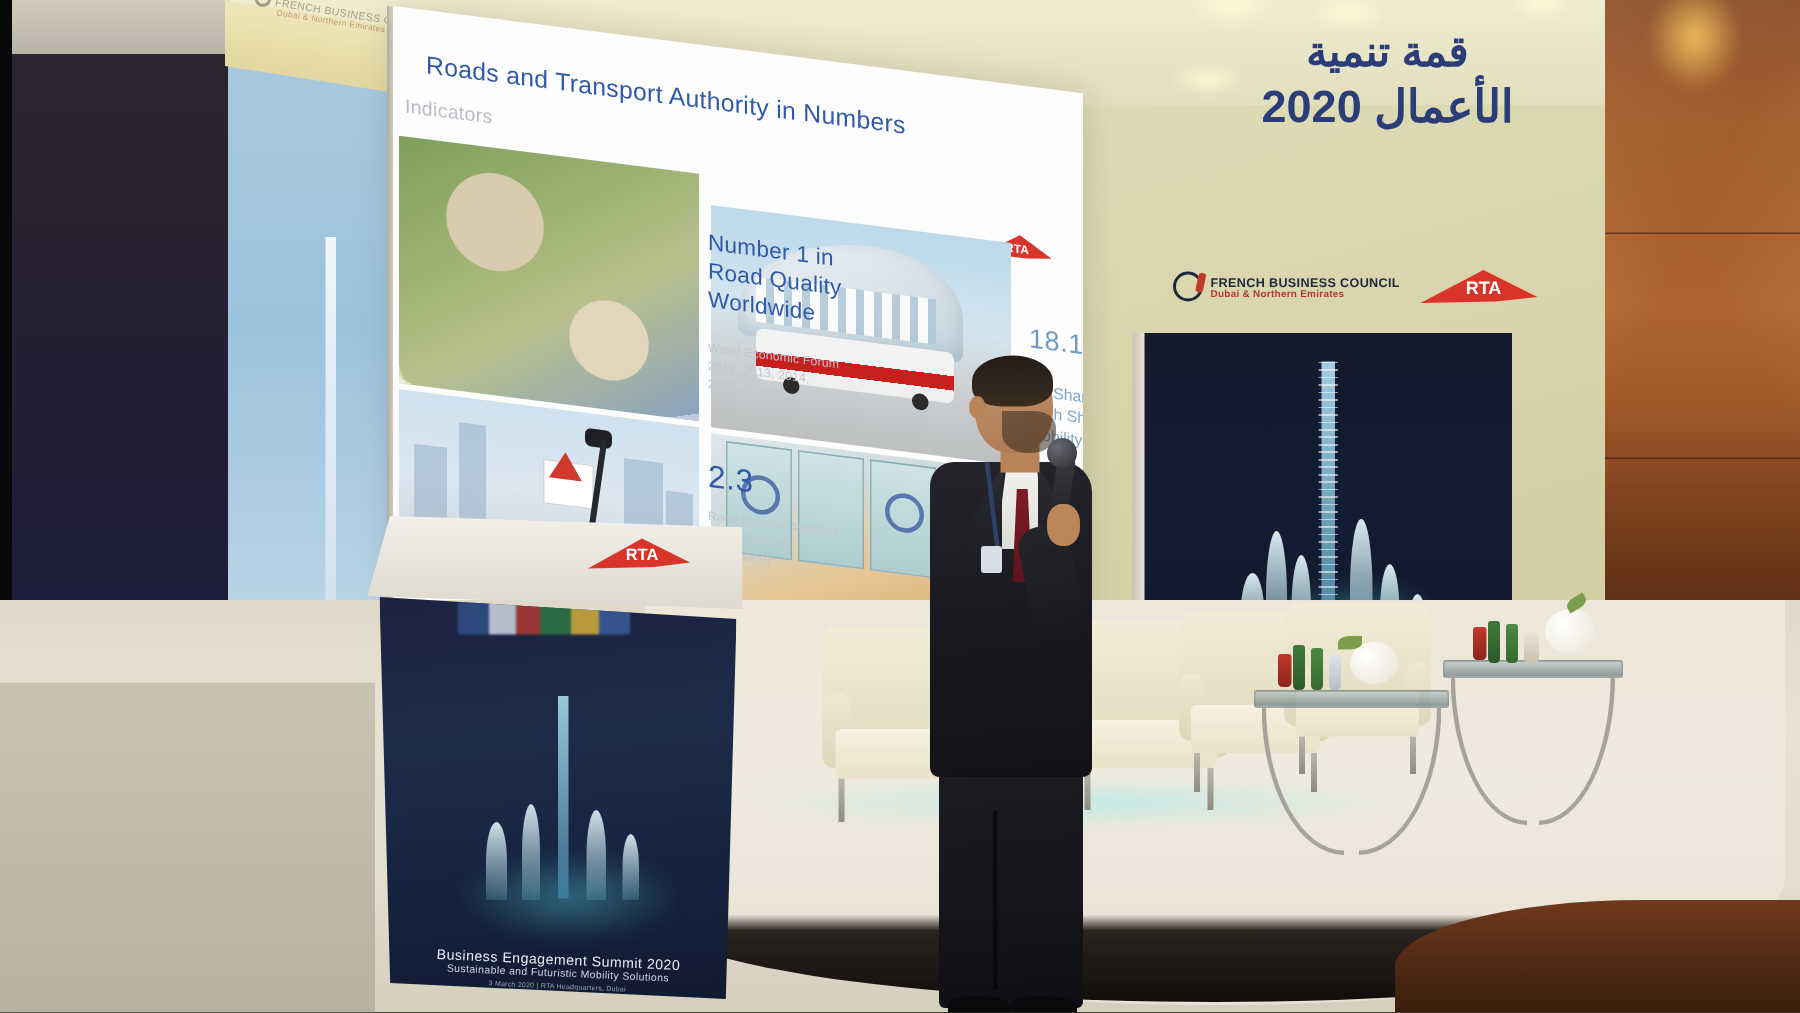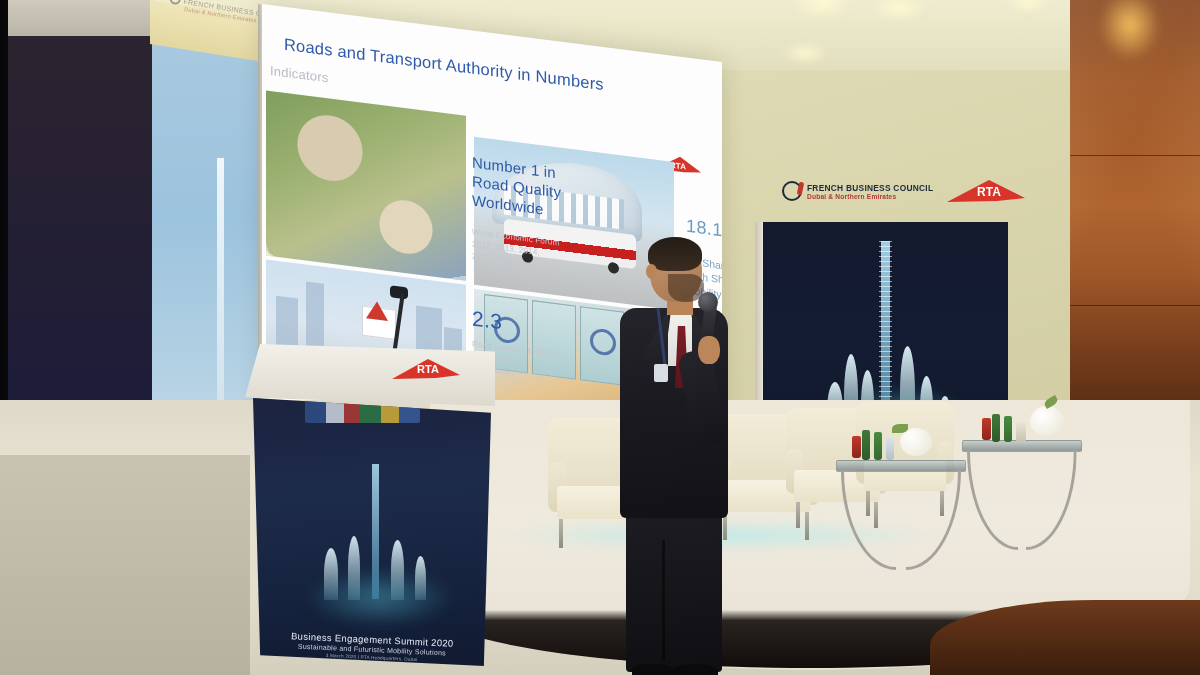--- a/index.html
+++ b/index.html
@@ -547,20 +547,24 @@
 population)</div>
 
       <div class="stat-num-r" style="left:424px;top:158px;">18.1%</div>
       <div class="stat-cap-r" style="left:424px;top:196px;width:90px;white-space:pre-line;">PT Share
 (with Shared
 Mobility)</div>
 
     </div>
   </div>
 
+  <div class="arabic-wrap">
+    <div class="arabic-l1">قمة تنمية</div>
+    <div class="arabic-l2">الأعمال 2020</div>
+  </div>
 
   <div class="logo-row">
     <div class="fbc">
       <div class="cci"></div>
       <div class="fbc-txt">
         <div class="l1">FRENCH BUSINESS COUNCIL</div>
         <div class="l2">Dubai &amp; Northern Emirates</div>
       </div>
     </div>
     <svg class="rta-logo" viewBox="0 0 82 28">

